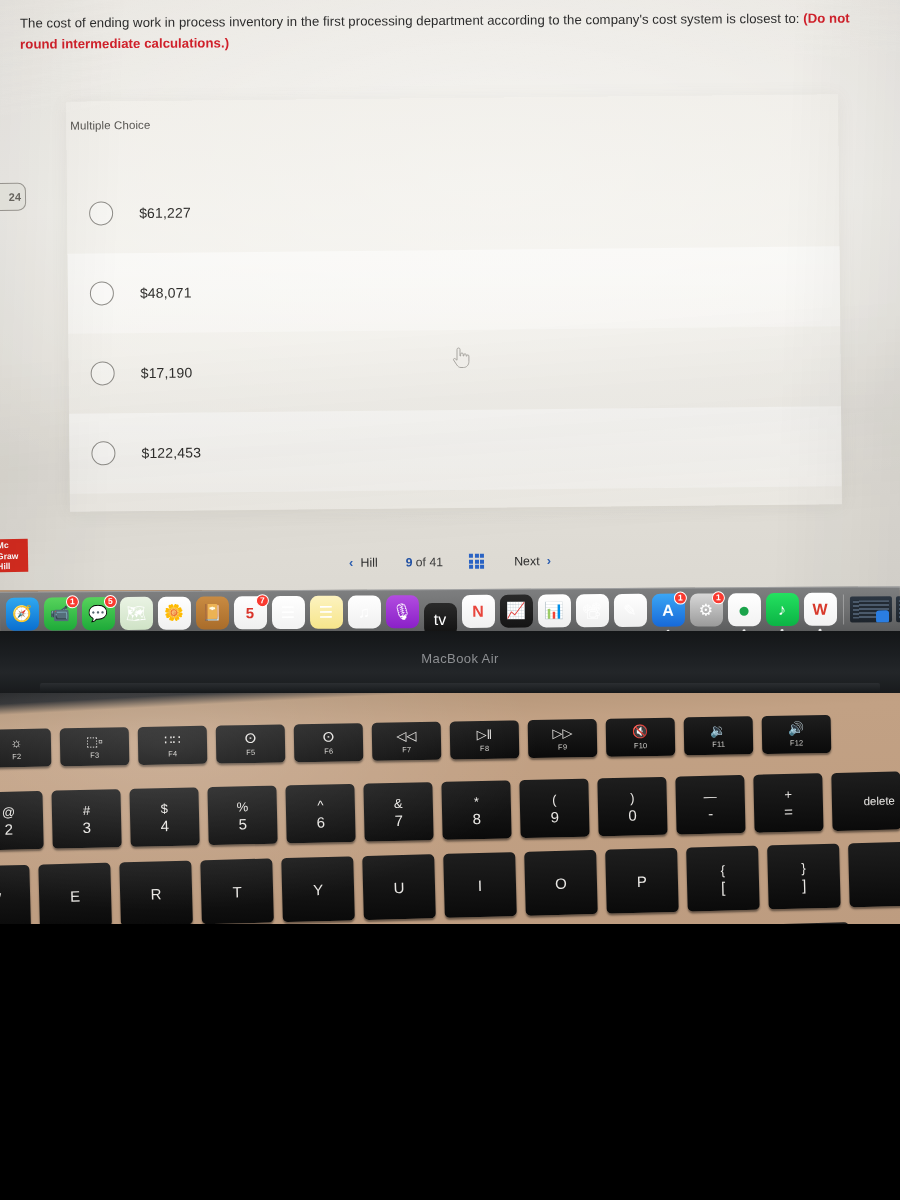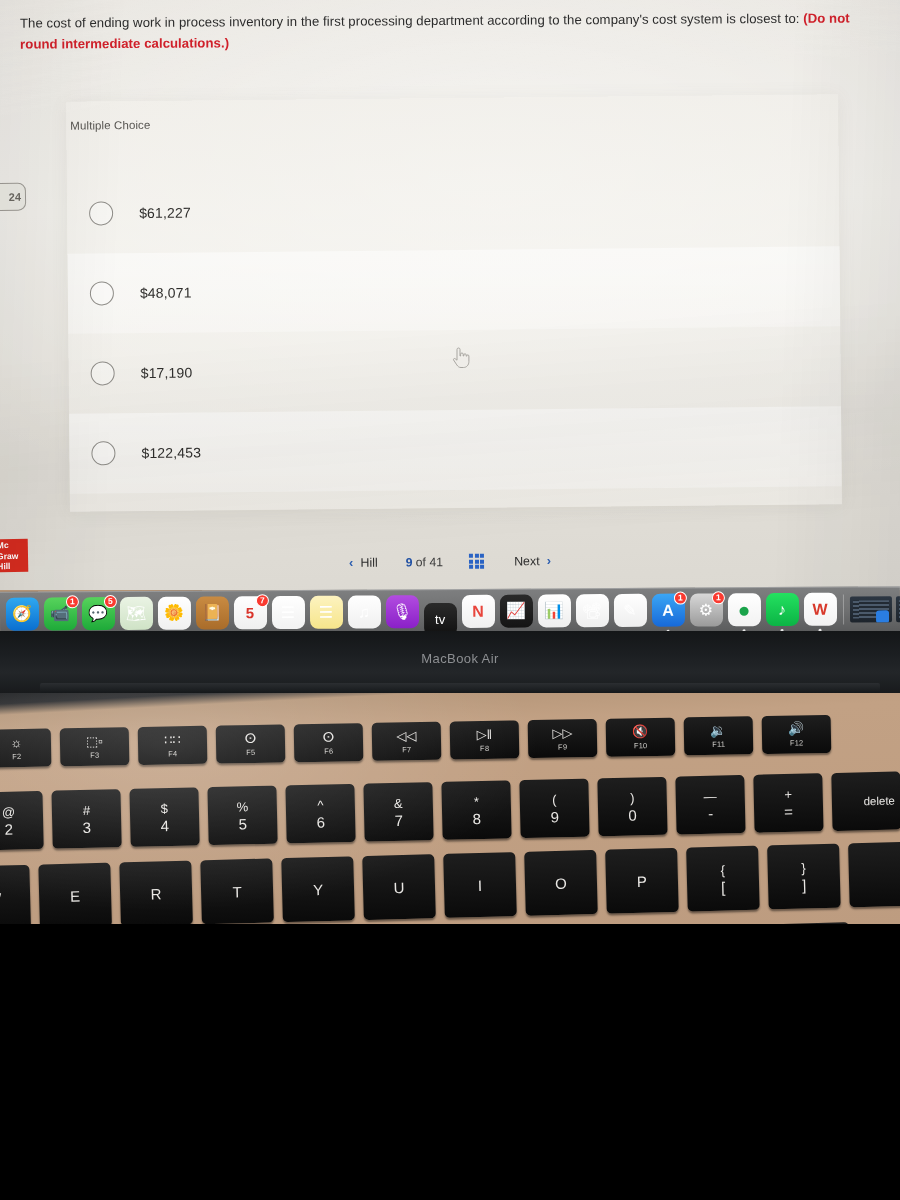--- a/index.html
+++ b/index.html
@@ -482,21 +482,21 @@
       <div class="dock-item">
         <div class="glyph" style="background: linear-gradient(rgb(253, 243, 192), rgb(246, 229, 139));">☰</div>
       </div>
       <div class="dock-item">
         <div class="glyph" style="background: linear-gradient(rgb(255, 255, 255), rgb(240, 240, 240));">♫</div>
       </div>
       <div class="dock-item">
         <div class="glyph" style="background: linear-gradient(rgb(178, 76, 224), rgb(138, 32, 200));">🎙</div>
       </div>
       <div class="dock-item">
-        <div class="glyph" style="background: linear-gradient(rgb(42, 42, 42), rgb(16, 16, 16)); font-size: 13px; margin-top: 16px;">tv</div>
+        <div class="glyph" style="background: linear-gradient(rgb(42, 42, 42), rgb(16, 16, 16)); font-size: 16px; margin-top: 16px;">tv</div>
       </div>
       <div class="dock-item">
         <div class="glyph" style="background: linear-gradient(rgb(255, 255, 255), rgb(240, 240, 240)); color: rgb(232, 69, 60); font-weight: bold;">N</div>
       </div>
       <div class="dock-item">
         <div class="glyph" style="background: linear-gradient(rgb(42, 42, 42), rgb(20, 20, 20));">📈</div>
       </div>
       <div class="dock-item">
         <div class="glyph" style="background: linear-gradient(rgb(255, 255, 255), rgb(238, 238, 238));">📊</div>
       </div>

